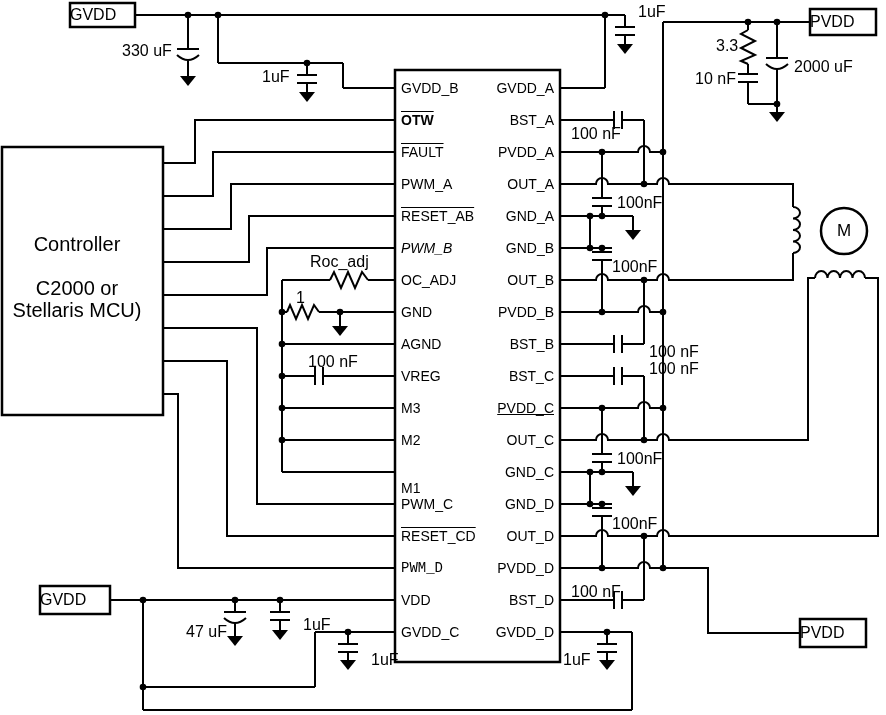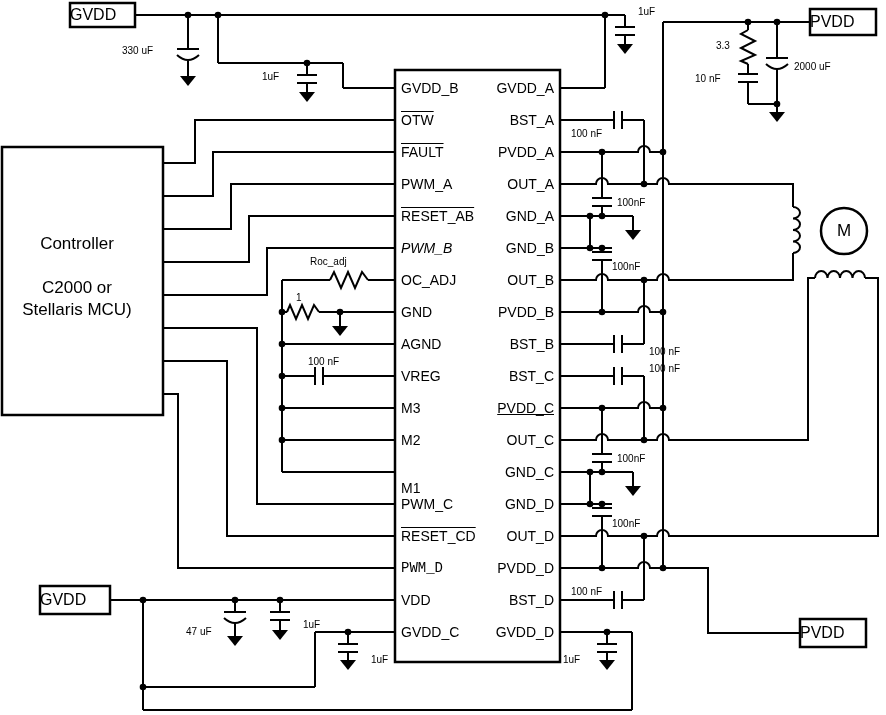--- a/index.html
+++ b/index.html
@@ -1,24 +1,24 @@
 <!DOCTYPE html>
 <html><head>
 <meta charset="utf-8">
 <style>
   html,body{margin:0;padding:0;background:#fff;}
   #canvas{position:relative;width:886px;height:715px;background:#fff;
           font-family:"Liberation Sans",sans-serif;color:#000;overflow:hidden;}
   svg{position:absolute;left:0;top:0;}
-  .lbl{position:absolute;font-size:10px;line-height:16px;white-space:nowrap;}
+  .lbl{position:absolute;font-size:16px;line-height:16px;white-space:nowrap;}
   .pin{position:absolute;font-size:14px;line-height:16px;white-space:nowrap;}
   .pin.r{text-align:right;}
   .ov{text-decoration:overline;}
   .netlbl{position:absolute;font-size:16px;line-height:20px;text-align:left;font-weight:400;}
-  .ctl{position:absolute;left:2px;width:150px;text-align:center;font-size:17px;line-height:22px;}
+  .ctl{position:absolute;left:2px;width:150px;text-align:center;font-size:20px;line-height:22px;}
   .mlbl{position:absolute;font-size:17px;line-height:18px;text-align:center;}
   .wire{stroke:#000;stroke-width:2;fill:none;}
   .thick{stroke:#000;stroke-width:2.5;fill:#fff;}
   .dot{fill:#000;stroke:none;}
   .gnd{fill:#000;stroke:none;}
 </style>
 </head>
 <body>
 <div id="canvas">
 
@@ -170,21 +170,21 @@
 <div class="netlbl" style="left:40px;top:590px;width:70px;">GVDD</div>
 <div class="netlbl" style="left:800px;top:623px;width:66px;">PVDD</div>
 
 <div class="ctl" style="top:233px;">Controller</div>
 <div class="ctl" style="top:277px;">C2000 or</div>
 <div class="ctl" style="top:299px;">Stellaris MCU)</div>
 
 <div class="mlbl" style="left:836px;top:222px;width:16px;">M</div>
 
 <div class="pin" style="left:401px;top:80px;">GVDD_B</div>
-<div class="pin ov" style="left:401px;top:112px;">OTW</div>
+<div class="pin ov" style="left:401px;top:112px;font-weight:bold;">OTW</div>
 <div class="pin ov" style="left:401px;top:144px;">FAULT</div>
 <div class="pin" style="left:401px;top:176px;">PWM_A</div>
 <div class="pin ov" style="left:401px;top:208px;">RESET_AB</div>
 <div class="pin" style="left:401px;top:240px;font-style:italic;">PWM_B</div>
 <div class="pin" style="left:401px;top:272px;">OC_ADJ</div>
 <div class="pin" style="left:401px;top:304px;">GND</div>
 <div class="pin" style="left:401px;top:336px;">AGND</div>
 <div class="pin" style="left:401px;top:368px;">VREG</div>
 <div class="pin" style="left:401px;top:400px;">M3</div>
 <div class="pin" style="left:401px;top:432px;">M2</div>

